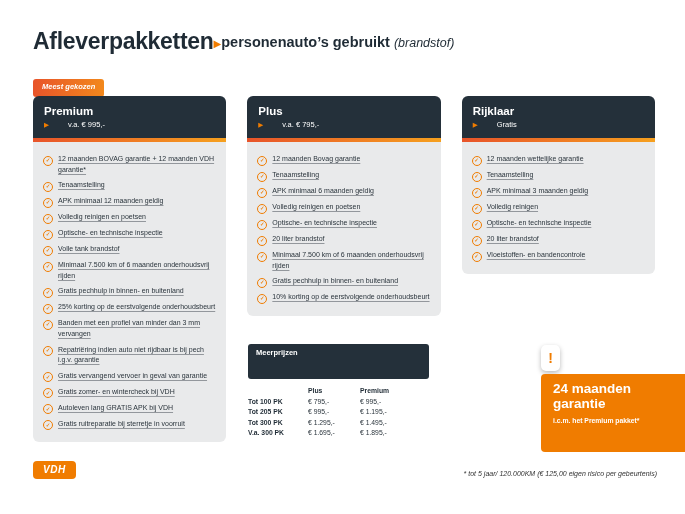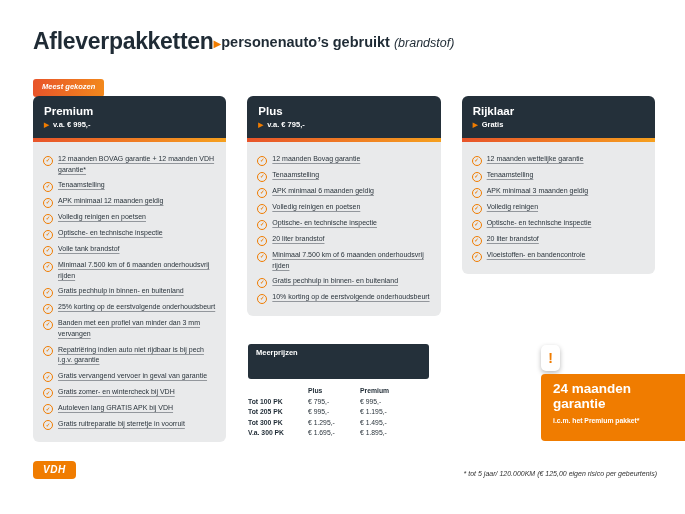--- a/index.html
+++ b/index.html
@@ -18,21 +18,21 @@
   .badge { position:absolute; left:33px; top:79px; display:inline-block;
            background:linear-gradient(90deg,#e8542a,#f2881c); color:#fff;
            font-size:7.5px; font-weight:700; font-style:italic;
            padding:3px 9px 6px; border-radius:3px; }
 
   
   .cols { position:absolute; left:33px; top:96px; width:622px;
           display:grid; grid-template-columns:1fr 1fr 1fr; gap:21px; align-items:start; }
   .col-head { background:#24303a; border-radius:6px 6px 0 0; padding:9px 11px 13px; position:relative; }
   .col-name { color:#fff; font-size:11.5px; font-weight:800; }
-  .col-price { color:#fff; font-size:7.5px; font-weight:700; margin-top:3px; display:flex; align-items:center; gap:4px; }
+  .col-price { color:#fff; font-size:7.5px; font-weight:400; margin-top:3px; display:flex; align-items:center; gap:19px; }
   .tri-sm::before { content:"\25B6"; color:#f07c00; font-size:6.5px; }
   .head-strip { position:absolute; left:0; right:0; bottom:0; height:4px;
                 background:linear-gradient(90deg,#e8542a,#f6a01e); }
   .col-body { background:#e9eaeb; border-radius:0 0 6px 6px; margin:0; padding:12px 10px;
               list-style:none; display:flex; flex-direction:column; gap:4.5px; }
   .item { display:flex; gap:5px; align-items:flex-start; }
   .check { width:8px; height:8px; min-width:8px; border:1px solid #f07c00; border-radius:50%;
            display:flex; align-items:center; justify-content:center; margin-top:1.5px; background:transparent; }
   .check::after { content:"\2713"; color:#f07c00; font-size:5.5px; font-weight:700; line-height:1; }
   .item-text { font-size:7px; line-height:1.55; color:#2a343c; text-decoration:underline;
@@ -47,21 +47,21 @@
   .prow { margin-top:3.5px; }
   .phead { font-weight:700; font-size:6.8px; color:#1f2b35; }
   .plabel { font-weight:700; font-size:6.8px; color:#1f2b35; }
   .pval { font-size:6.8px; color:#2a343c; }
 
   
   .warn-icon { position:absolute; left:541px; top:345px; width:19px; height:26px;
                background:#fff; border-radius:5px; box-shadow:0 2px 5px rgba(0,0,0,0.28);
                color:#f07c00; font-size:14px; font-weight:800;
                display:flex; align-items:center; justify-content:center; }
-  .guarantee { position:absolute; left:541px; top:374px; width:144px; height:67px;
+  .guarantee { position:absolute; left:541px; top:374px; width:144px; height:78px;
                background:#f07c00; border-radius:4px 0 0 4px; padding:8px 12px;
                box-sizing:border-box; color:#fff; }
   .g-title { font-size:13.5px; font-weight:800; line-height:1.1; max-width:105px; }
   .g-sub { font-size:6.8px; font-weight:700; margin-top:5px; }
 
   
   .footer-brand { position:absolute; left:33px; top:461px; display:flex; align-items:center; gap:8px; }
   .logo-mark { background:#f07c00; color:#fff; font-weight:800; font-style:italic; font-size:10px;
                padding:4px 10px; border-radius:4px; line-height:1; letter-spacing:0.5px; }
   .brand-name { font-size:16px; font-weight:800; color:#1f2b35; letter-spacing:-0.2px; }

